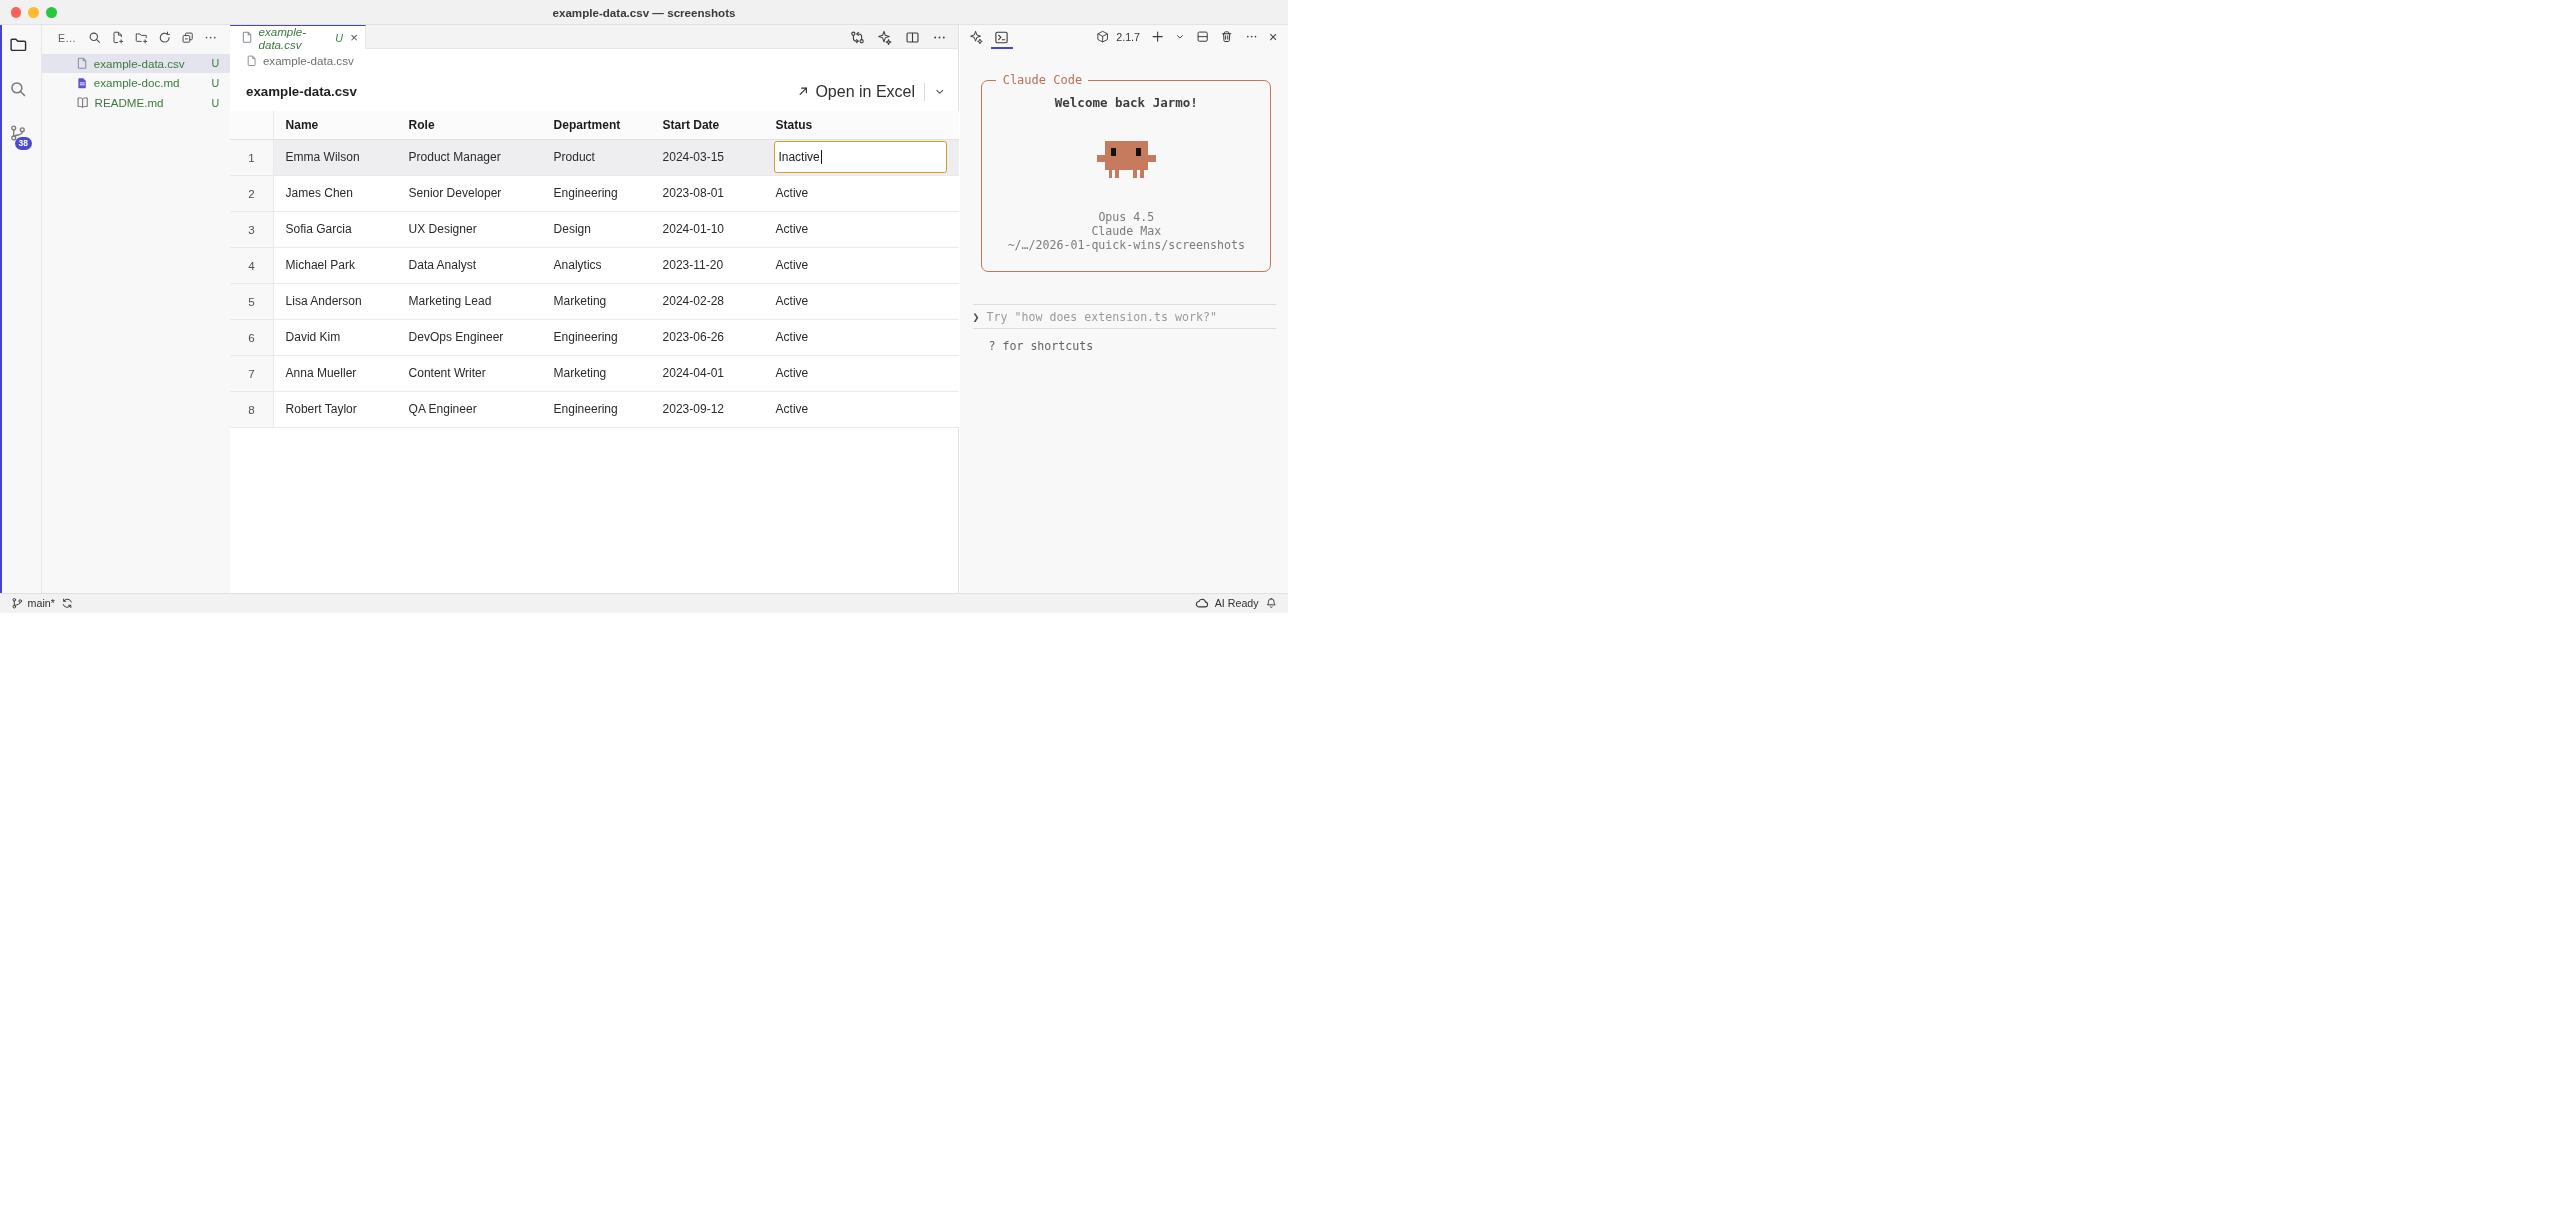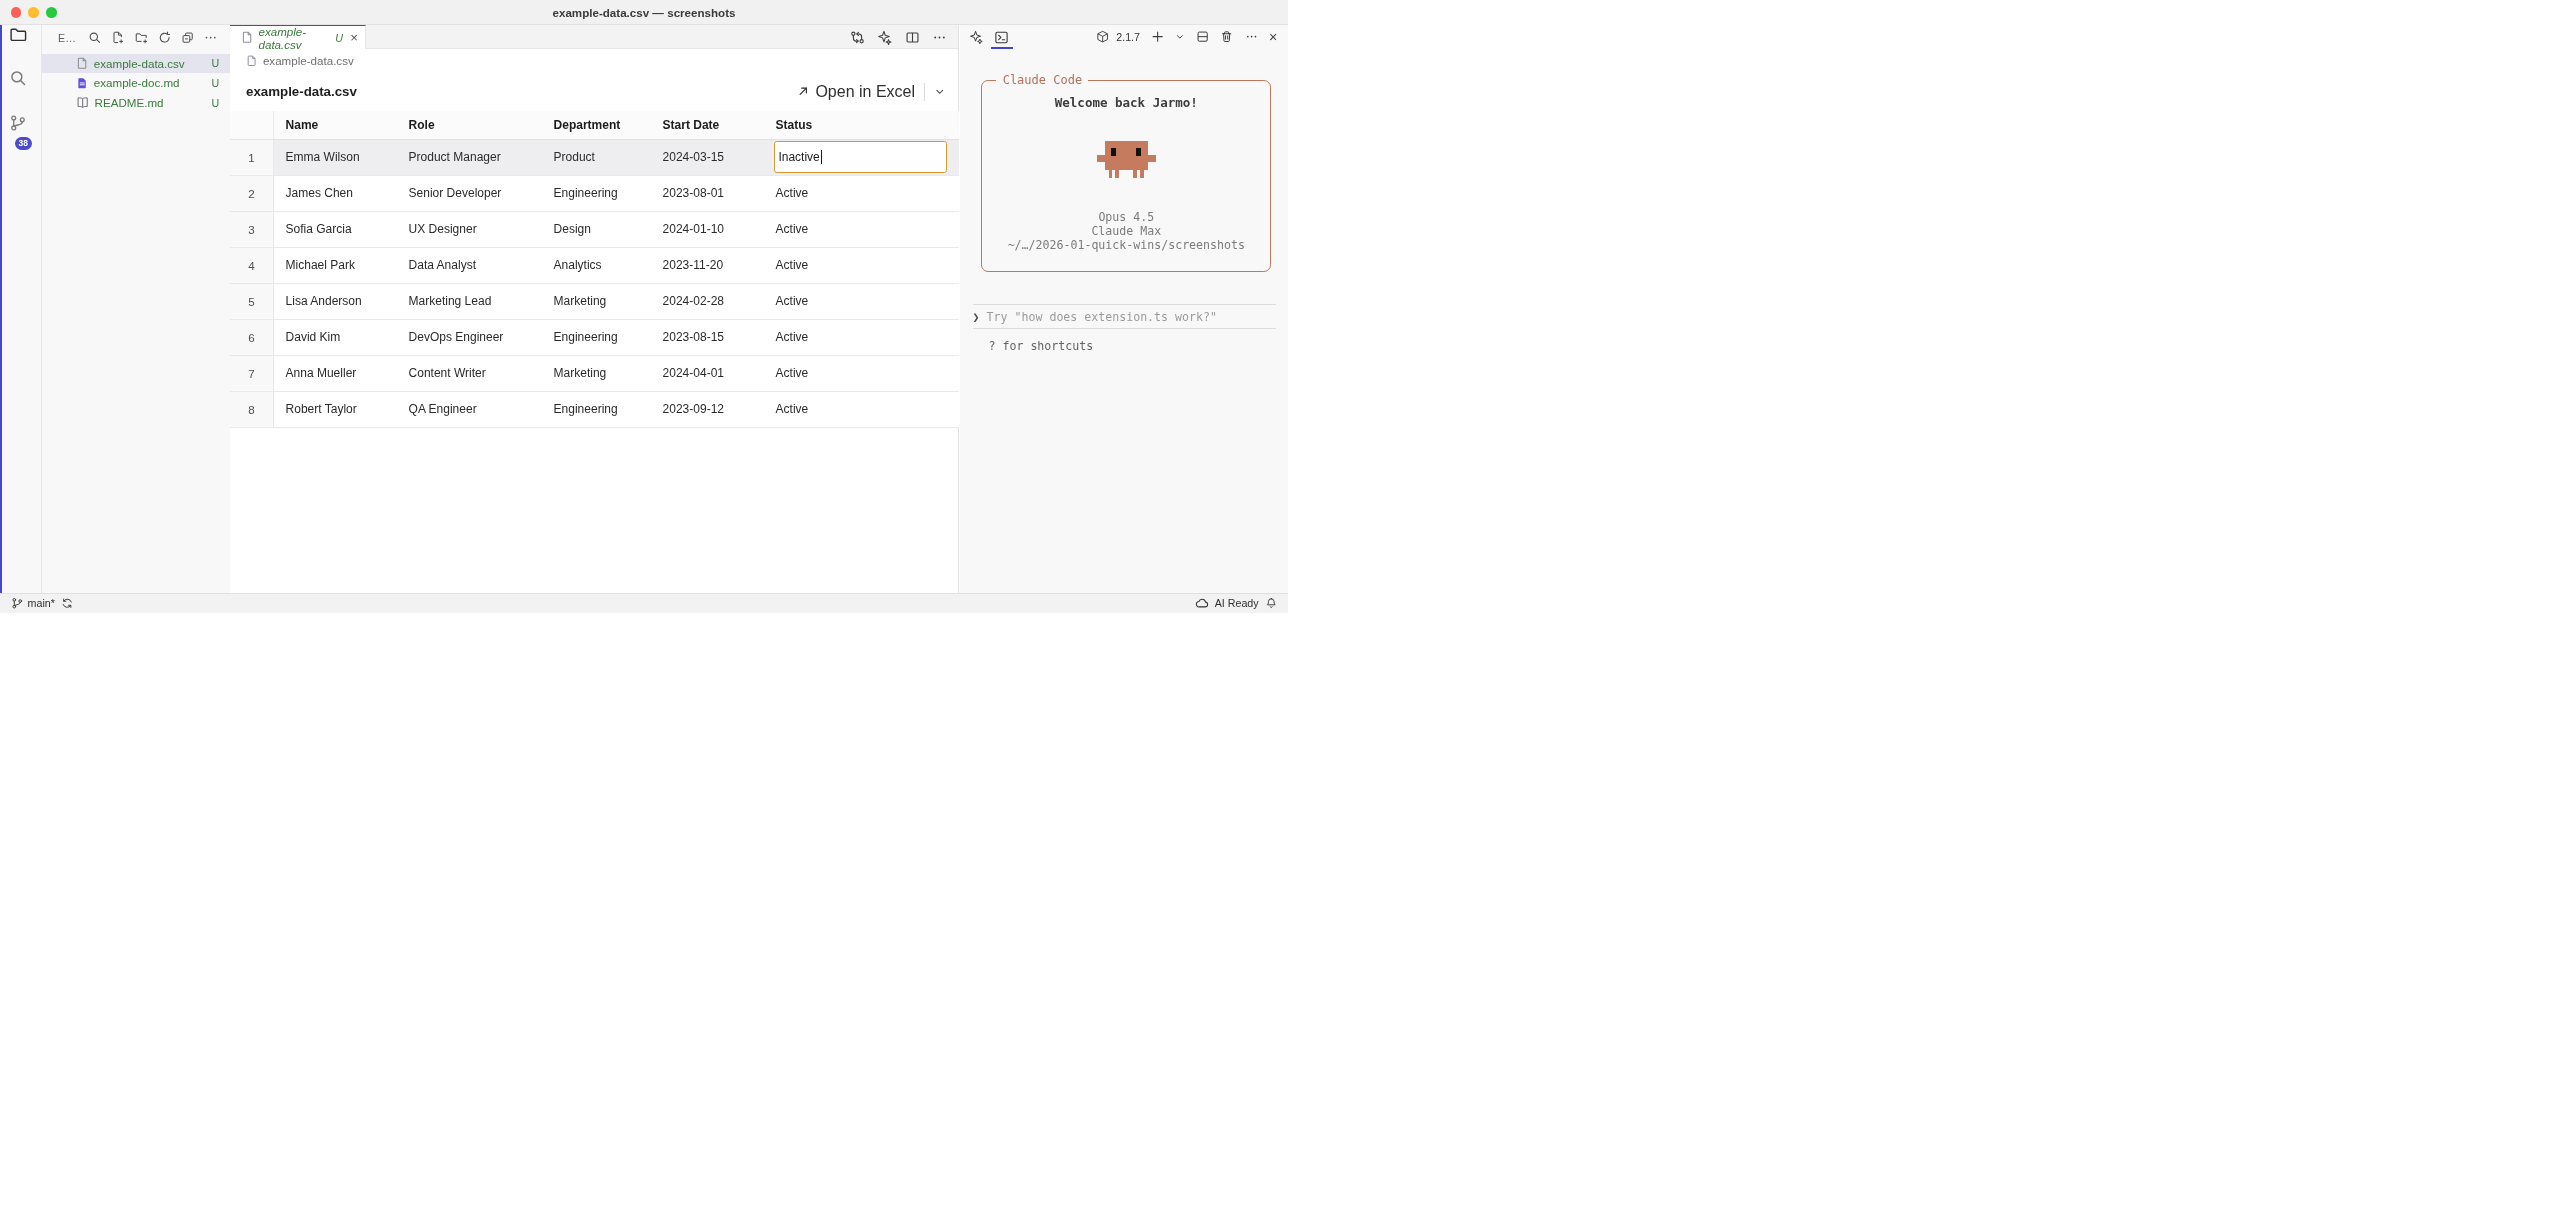--- a/index.html
+++ b/index.html
@@ -21,21 +21,21 @@
   .light.red { background:#ff5f57; } .light.yellow { background:#febc2e; } .light.green { background:#28c840; }
   .wintitle { font-size:11.6px; font-weight:600; color:#3a3a3a; }
 
   
   .main { position:absolute; left:0; top:25px; width:1288px; height:568px; }
   .accent-edge { position:absolute; left:0; top:0; width:1.8px; height:100%; background:#4545cf; z-index:5; }
 
   
   .activitybar { position:absolute; left:0; top:0; width:42px; height:100%;
     background:#f8f8f8; border-right:0.9px solid #e7e7e7; }
-  .ab-item { position:relative; width:36px; height:39px; display:flex; justify-content:center; color:#7a7a7a; }
+  .ab-item { position:relative; width:36px; height:39px; display:flex; align-items:center; justify-content:center; color:#7a7a7a; }
   .ab-item.active { color:#2f2f2f; }
   .ab-badge { position:absolute; right:4.4px; bottom:2.7px; min-width:16px; height:13.3px; padding:0 3.6px;
     background:#4b4bcf; color:#fff; font-size:8.5px; font-weight:bold; border-radius:7.1px;
     display:flex; align-items:center; justify-content:center; }
 
   
   .sidebar { position:absolute; left:42px; top:0; width:189px; height:100%;
     background:#f8f8f8; border-right:0.9px solid #e7e7e7; }
   .sb-toolbar { display:flex; align-items:center; height:25px; padding:0 7.1px 0 16px; color:#4d4d4d; }
   .sb-label { font-size:10.7px; color:#5f5f5f; margin-right:12.5px; }
@@ -379,21 +379,21 @@
           <div class="tcell c1">Marketing Lead</div>
           <div class="tcell c2">Marketing</div>
           <div class="tcell c3">2024-02-28</div>
           <div class="tcell c4">Active</div>
         </div>
         <div class="trow body">
           <div class="gcell">6</div>
           <div class="tcell c0">David Kim</div>
           <div class="tcell c1">DevOps Engineer</div>
           <div class="tcell c2">Engineering</div>
-          <div class="tcell c3">2023-08-15</div>
+          <div class="tcell c3">2023-06-26</div>
           <div class="tcell c4">Active</div>
         </div>
         <div class="trow body">
           <div class="gcell">7</div>
           <div class="tcell c0">Anna Mueller</div>
           <div class="tcell c1">Content Writer</div>
           <div class="tcell c2">Marketing</div>
           <div class="tcell c3">2024-04-01</div>
           <div class="tcell c4">Active</div>
         </div>

